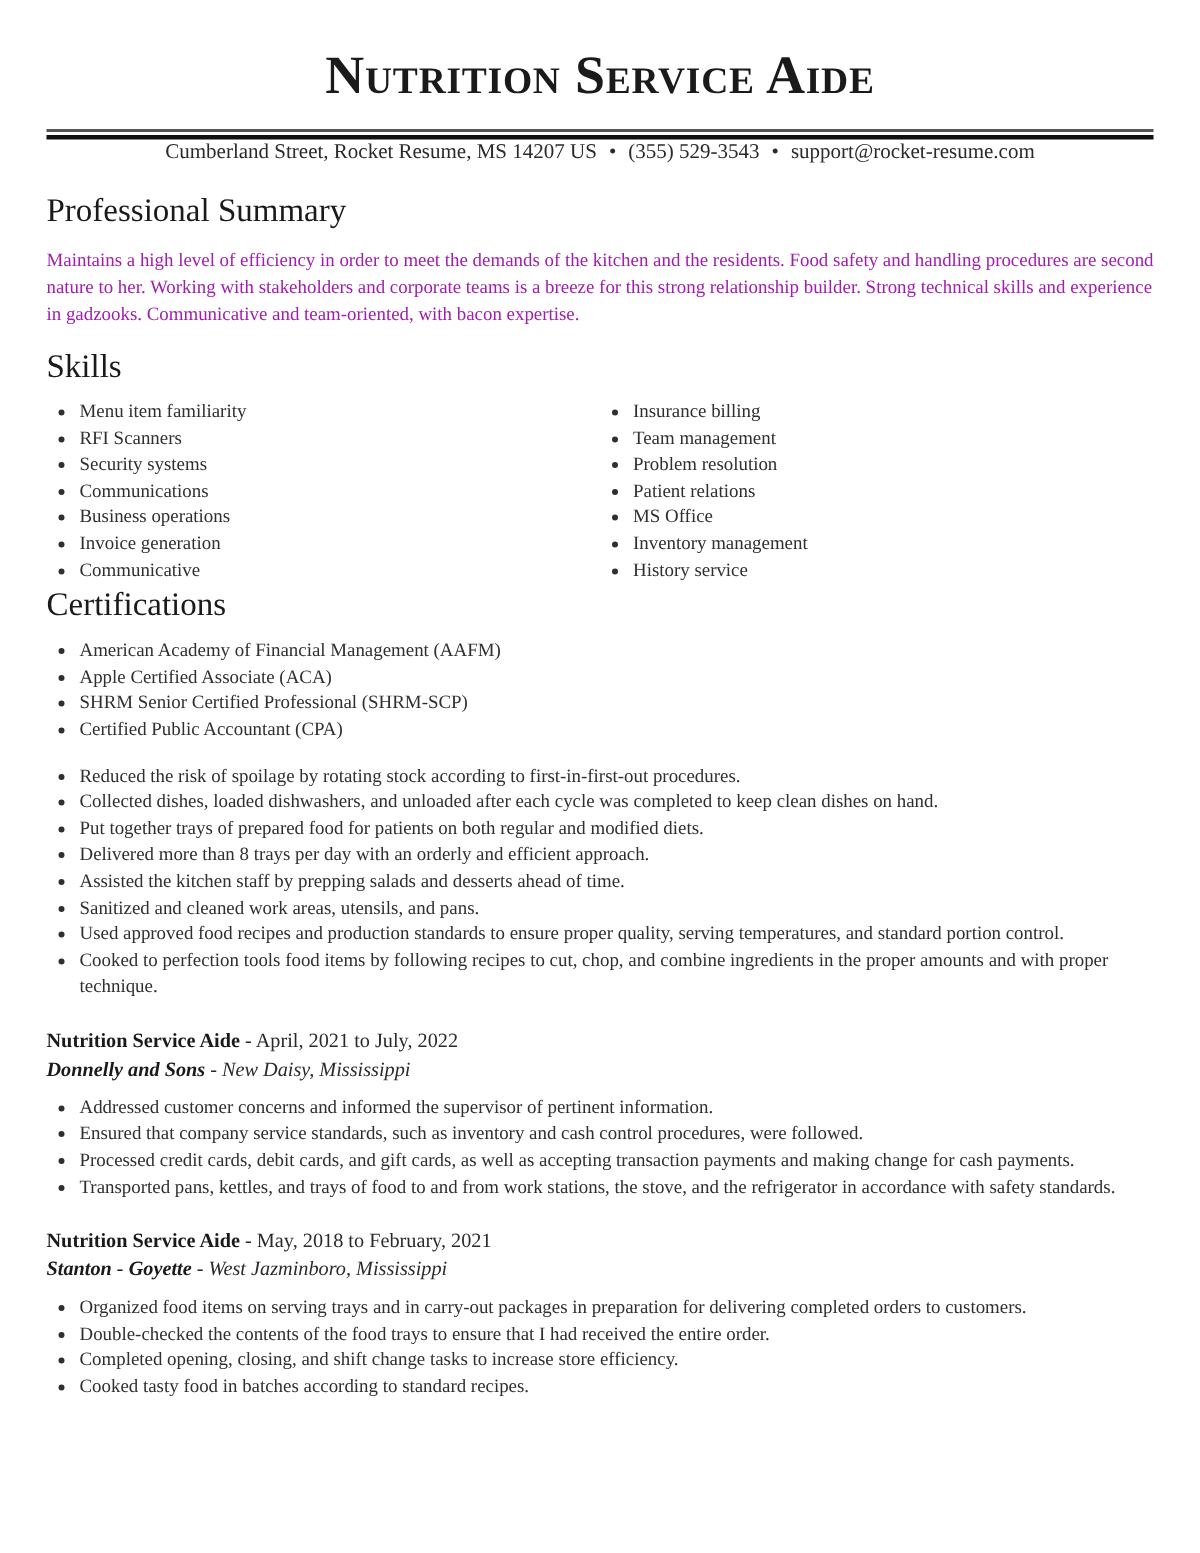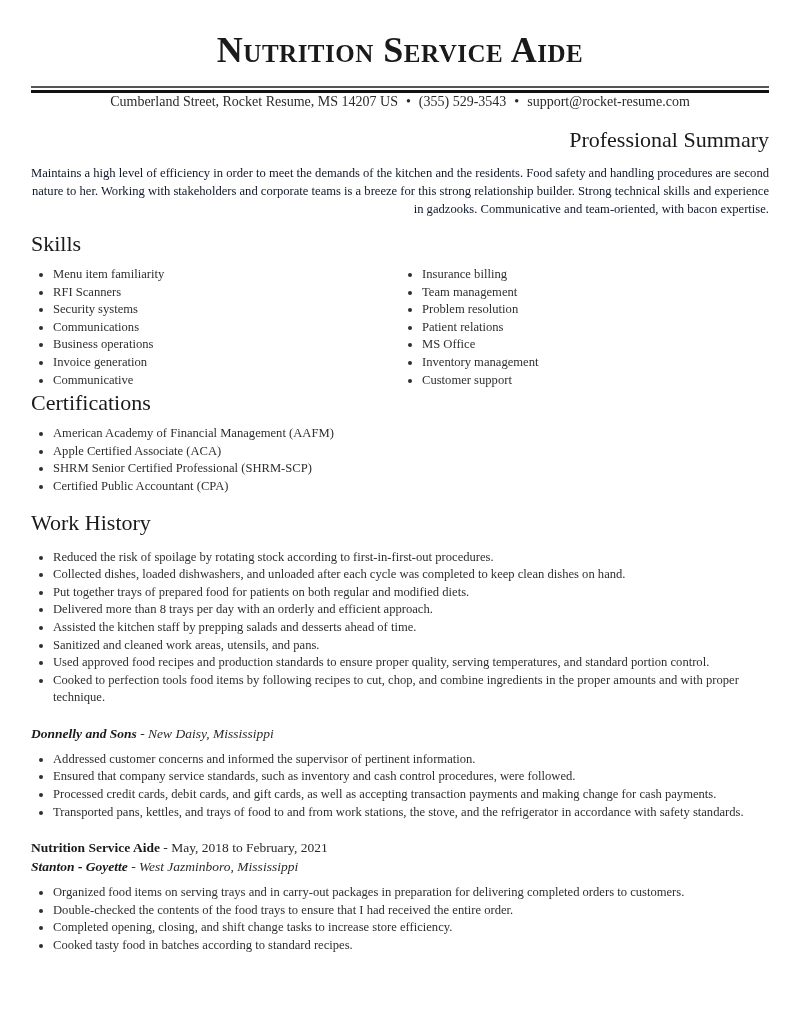--- a/index.html
+++ b/index.html
@@ -19,23 +19,23 @@
   .rule .gap { height: 2px; }
   .rule .thick { height: 3px; background: #111; }
   .contact {
     text-align: center; font-size: 14px; margin-top: 1px; color: #2a2a2a;
   }
   .contact .sep { margin: 0 8px; }
   h2 {
     font-weight: normal; font-size: 22px; margin: 0; color: #1a1a1a;
     line-height: 28px;
   }
-  .sec-summary { margin-top: 16px; text-align: right; }
+  .sec-summary { margin-top: 16px; }
   .summary {
-    font-size: 12.6px; line-height: 18px; margin: 10px 0 0 0; color: #0f172a;
+    font-size: 12.6px; line-height: 18px; margin: 10px 0 0 0; color: #a21caf;
   }
   .sec-skills { margin-top: 12px; }
   .skills { display: flex; margin-top: 8px; }
   .skills ul { width: 364px; font-family: Liberation Serif, serif; }
   ul { margin: 0; padding-left: 22px; list-style: disc; }
   li { font-size: 12.6px; line-height: 17.6px; color: #2f2f2f; }
   .sec-certs { }
   .certs { margin-top: 8px; }
   .sec-work { margin-top: 13px; }
   .job { margin-top: 12px; }
@@ -80,52 +80,52 @@
         <li>Invoice generation</li>
         <li>Communicative</li>
       </ul>
       <ul>
         <li>Insurance billing</li>
         <li>Team management</li>
         <li>Problem resolution</li>
         <li>Patient relations</li>
         <li>MS Office</li>
         <li>Inventory management</li>
-        <li>Customer support</li>
+        <li>History service</li>
       </ul>
     </div>
   </section>
 
   <section class="sec-certs">
     <h2>Certifications</h2>
     <ul class="certs">
       <li>American Academy of Financial Management (AAFM)</li>
       <li>Apple Certified Associate (ACA)</li>
       <li>SHRM Senior Certified Professional (SHRM-SCP)</li>
       <li>Certified Public Accountant (CPA)</li>
     </ul>
   </section>
 
   <section class="sec-work">
-    <h2>Work History</h2>
 
     <div class="job">
       <ul>
         <li>Reduced the risk of spoilage by rotating stock according to first-in-first-out procedures.</li>
         <li>Collected dishes, loaded dishwashers, and unloaded after each cycle was completed to keep clean dishes on hand.</li>
         <li>Put together trays of prepared food for patients on both regular and modified diets.</li>
         <li>Delivered more than 8 trays per day with an orderly and efficient approach.</li>
         <li>Assisted the kitchen staff by prepping salads and desserts ahead of time.</li>
         <li>Sanitized and cleaned work areas, utensils, and pans.</li>
         <li>Used approved food recipes and production standards to ensure proper quality, serving temperatures, and standard portion control.</li>
         <li>Cooked to perfection tools food items by following recipes to cut, chop, and combine ingredients in the proper amounts and with proper technique.</li>
       </ul>
     </div>
 
     <div class="job">
+      <div class="job-line"><b>Nutrition Service Aide</b><span> - April, 2021 to July, 2022</span></div>
       <div class="company-line"><b>Donnelly and Sons</b><span> - New Daisy, Mississippi</span></div>
       <ul>
         <li>Addressed customer concerns and informed the supervisor of pertinent information.</li>
         <li>Ensured that company service standards, such as inventory and cash control procedures, were followed.</li>
         <li>Processed credit cards, debit cards, and gift cards, as well as accepting transaction payments and making change for cash payments.</li>
         <li>Transported pans, kettles, and trays of food to and from work stations, the stove, and the refrigerator in accordance with safety standards.</li>
       </ul>
     </div>
 
     <div class="job">

